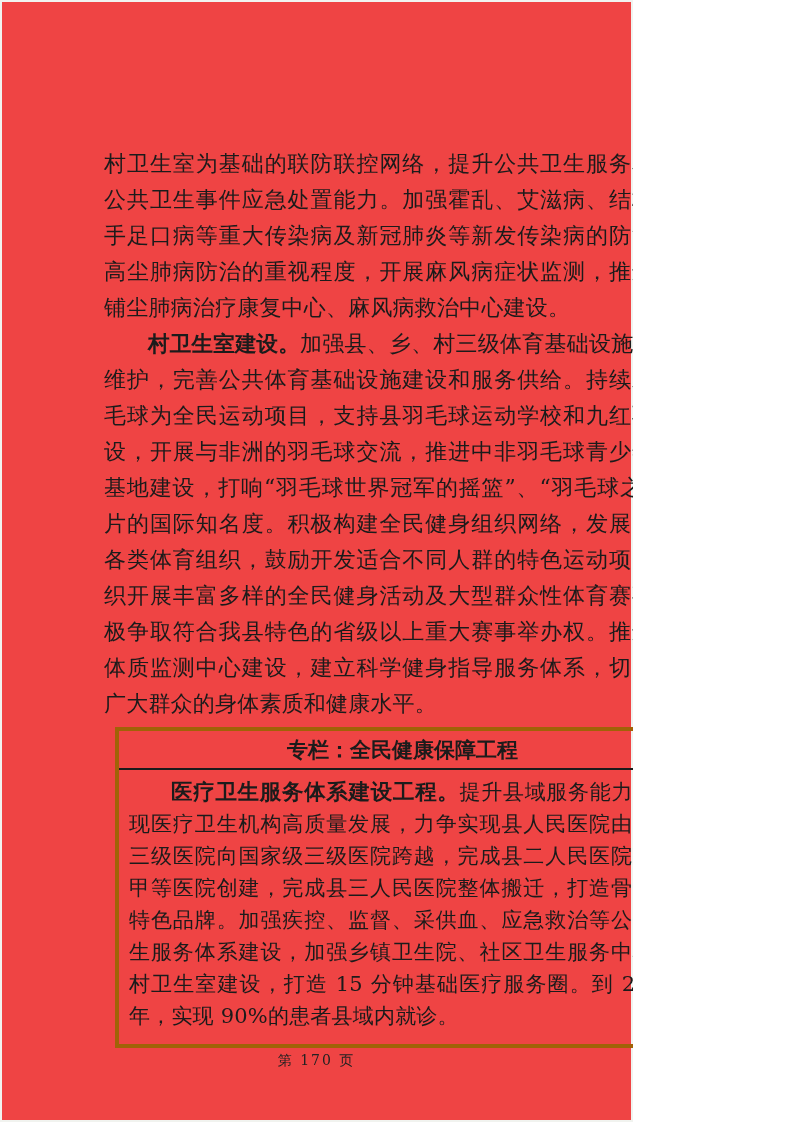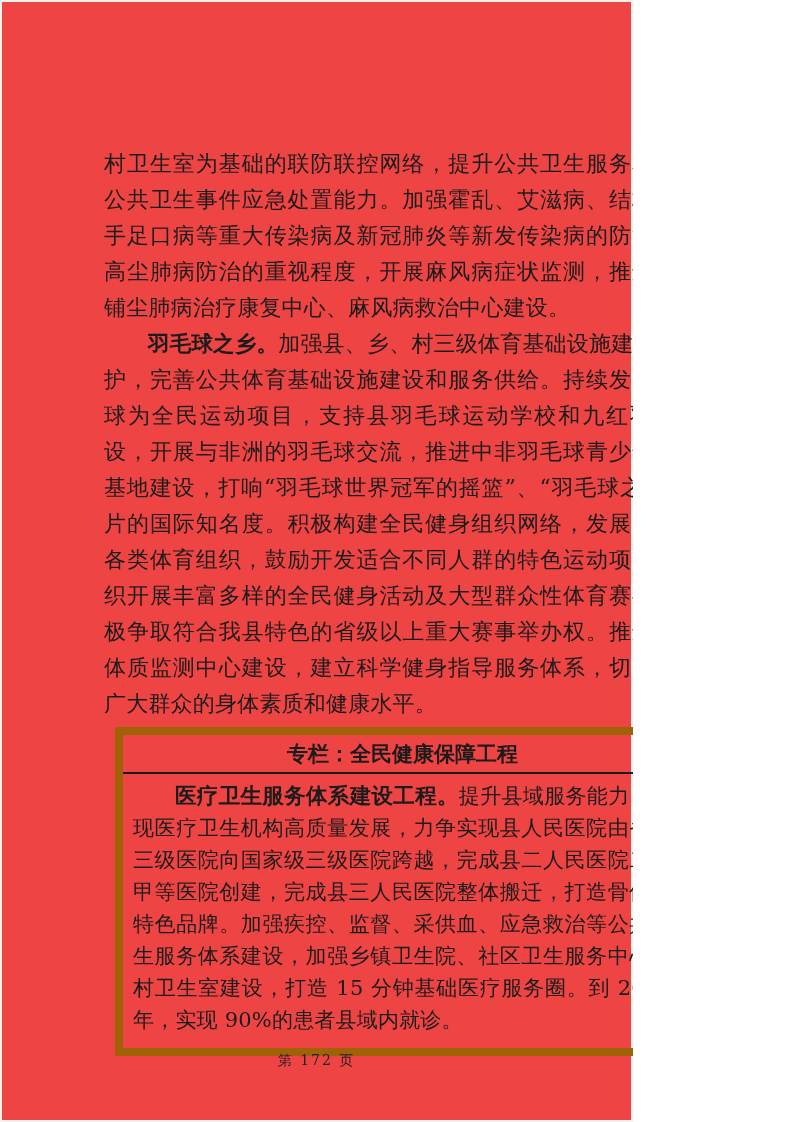--- a/index.html
+++ b/index.html
@@ -34,21 +34,21 @@
   .para.indent {
     text-indent: 44px;
   }
   .lead-bold {
     font-weight: bold;
     font-family: "DejaVu Sans", "Liberation Sans", sans-serif;
     font-size: 21.5px;
   }
   .column-box {
     margin: 5px 10px 0 11px;
-    border: 8px solid #a16207;
+    border: 4px solid #a16207;
   }
   .column-box-title {
     border-bottom: 2px solid #1b1b1b;
     text-align: center;
     font-weight: bold;
     font-family: "DejaVu Sans", "Liberation Sans", sans-serif;
     font-size: 21px;
     line-height: 26px;
     padding: 6px 4px 5px 4px;
   }
@@ -72,25 +72,25 @@
   }
 </style>
 </head>
 <body>
 
 <div class="page">
   <main class="content">
 
     <p class="para">村卫生室为基础的联防联控网络，提升公共卫生服务和突发公共卫生事件应急处置能力。加强霍乱、艾滋病、结核病、手足口病等重大传染病及新冠肺炎等新发传染病的防治，提高尘肺病防治的重视程度，开展麻风病症状监测，推进清塘铺尘肺病治疗康复中心、麻风病救治中心建设。</p>
 
-    <p class="para indent"><span class="lead-bold">羽毛球之乡。</span><span>加强县、乡、村三级体育基础设施建设和维护，完善公共体育基础设施建设和服务供给。持续发展羽毛球为全民运动项目，支持县羽毛球运动学校和九红羽校建设，开展与非洲的羽毛球交流，推进中非羽毛球青少年训练基地建设，打响“羽毛球世界冠军的摇篮”、“羽毛球之乡”名片的国际知名度。积极构建全民健身组织网络，发展并规范各类体育组织，鼓励开发适合不同人群的特色运动项目，组织开展丰富多样的全民健身活动及大型群众性体育赛事，积极争取符合我县特色的省级以上重大赛事举办权。推进国民体质监测中心建设，建立科学健身指导服务体系，切实提高广大群众的身体素质和健康水平。</span></p>
+    <p class="para indent"><span class="lead-bold">村卫生室建设。</span><span>加强县、乡、村三级体育基础设施建设和维护，完善公共体育基础设施建设和服务供给。持续发展羽毛球为全民运动项目，支持县羽毛球运动学校和九红羽校建设，开展与非洲的羽毛球交流，推进中非羽毛球青少年训练基地建设，打响“羽毛球世界冠军的摇篮”、“羽毛球之乡”名片的国际知名度。积极构建全民健身组织网络，发展并规范各类体育组织，鼓励开发适合不同人群的特色运动项目，组织开展丰富多样的全民健身活动及大型群众性体育赛事，积极争取符合我县特色的省级以上重大赛事举办权。推进国民体质监测中心建设，建立科学健身指导服务体系，切实提高广大群众的身体素质和健康水平。</span></p>
 
     <section class="column-box">
       <header class="column-box-title">专栏：全民健康保障工程</header>
       <div class="column-box-body">
         <p class="para"><span class="lead-bold">医疗卫生服务体系建设工程。</span><span>提升县域服务能力，实现医疗卫生机构高质量发展，力争实现县人民医院由省级三级医院向国家级三级医院跨越，完成县二人民医院二级甲等医院创建，完成县三人民医院整体搬迁，打造骨伤科特色品牌。加强疾控、监督、采供血、应急救治等公共卫生服务体系建设，加强乡镇卫生院、社区卫生服务中心、村卫生室建设，打造 15 分钟基础医疗服务圈。到 2025 年，实现 90%的患者县域内就诊。</span></p>
       </div>
     </section>
 
   </main>
 
-  <footer class="page-footer">第 172 页</footer>
+  <footer class="page-footer">第 170 页</footer>
 </div>
 
 </body></html>

